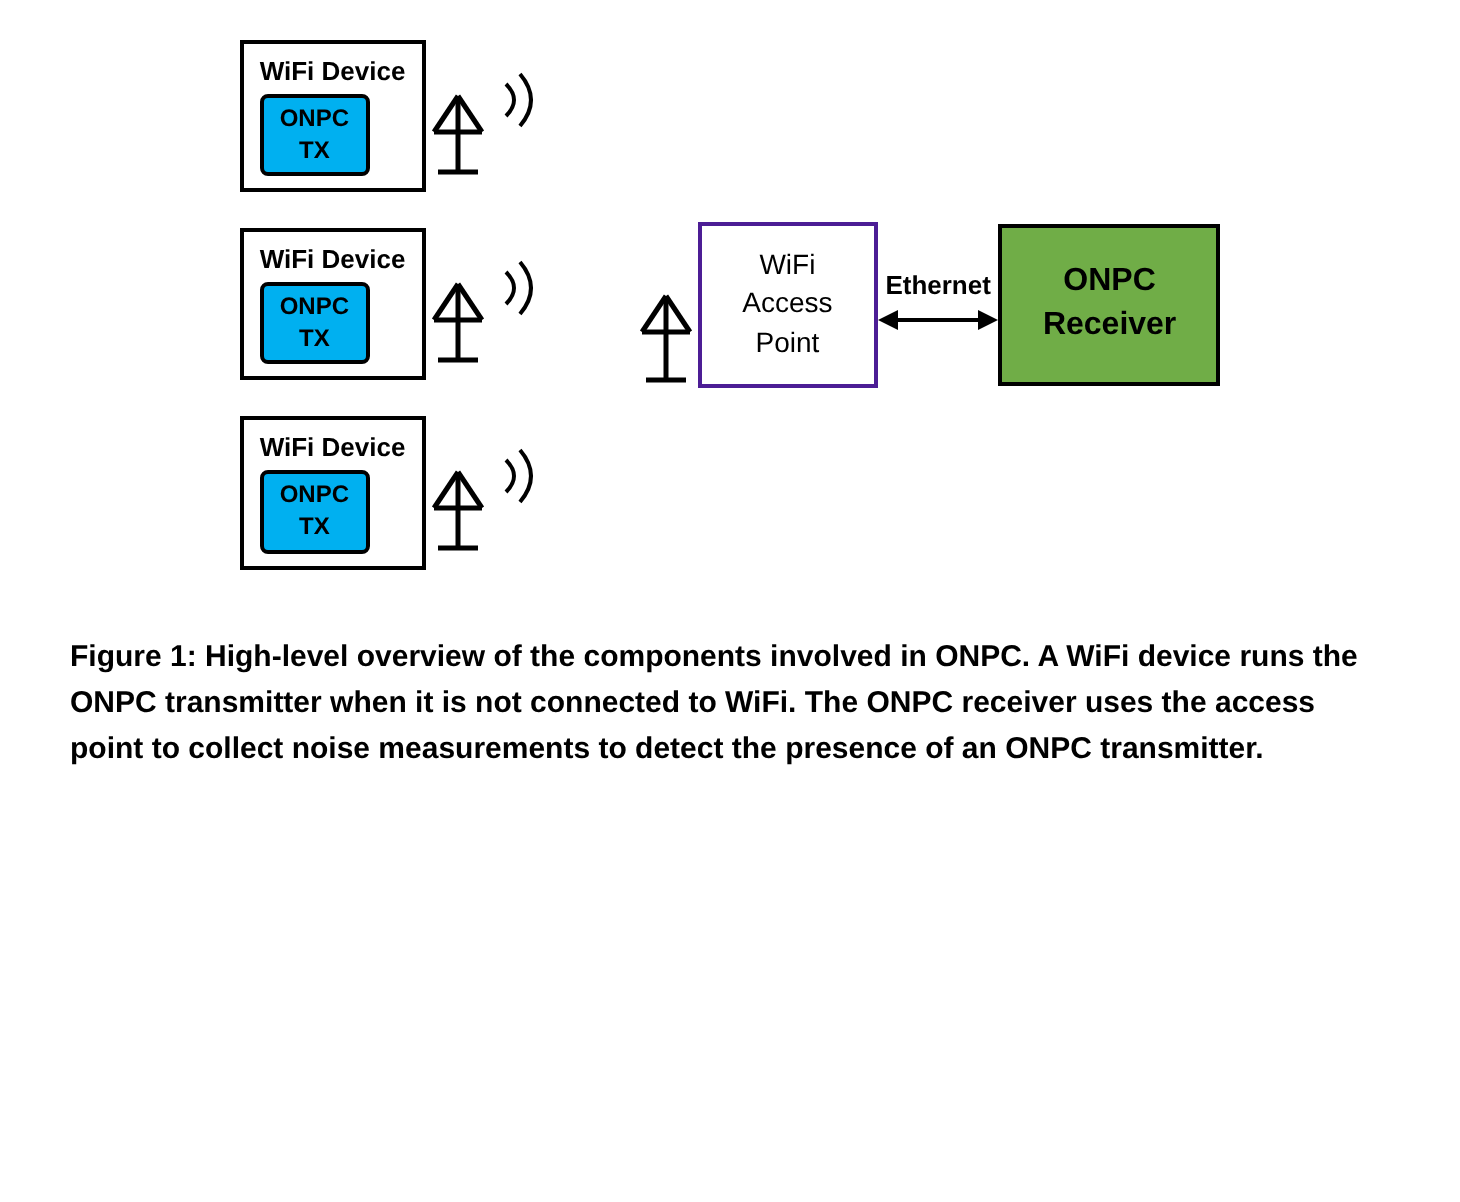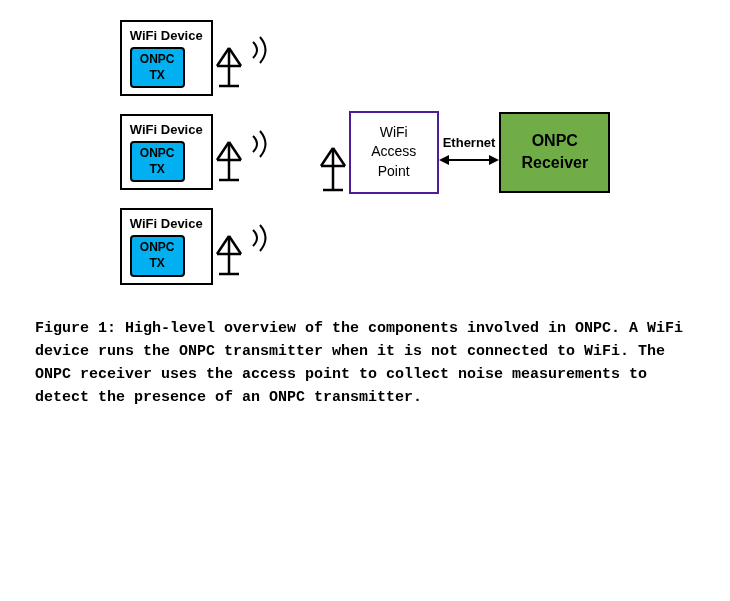--- a/index.html
+++ b/index.html
@@ -145,21 +145,20 @@
 
     
     .caption {
       width: 660px;
       font-size: 15px;
       font-weight: bold;
       color: #000;
       line-height: 1.55;
       text-align: left;
       margin-top: 8px;
-      font-family: Liberation Mono, monospace;
     }
   </style>
 </head>
 <body>
 
 <div class="diagram-area">
 
   <div class="left-column">
 
     <div class="wifi-device-group">

